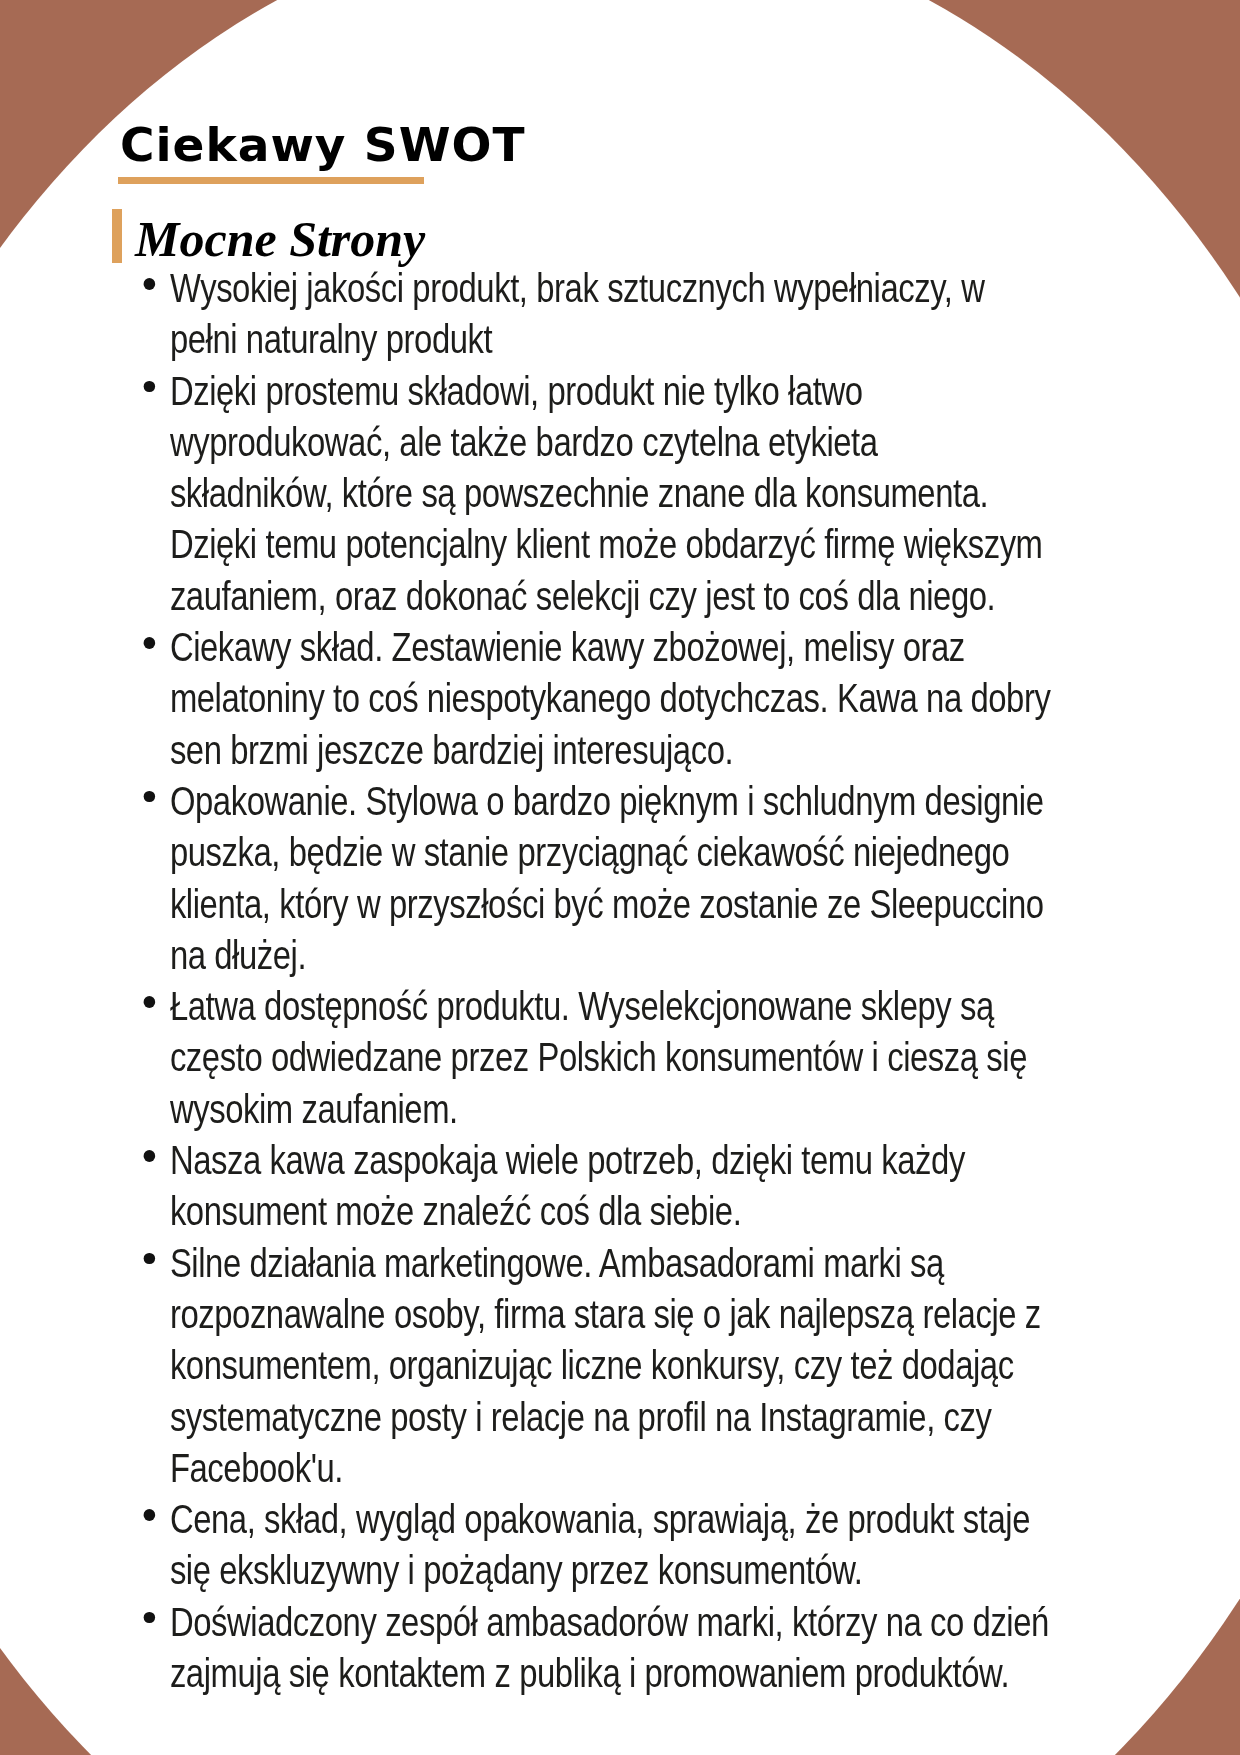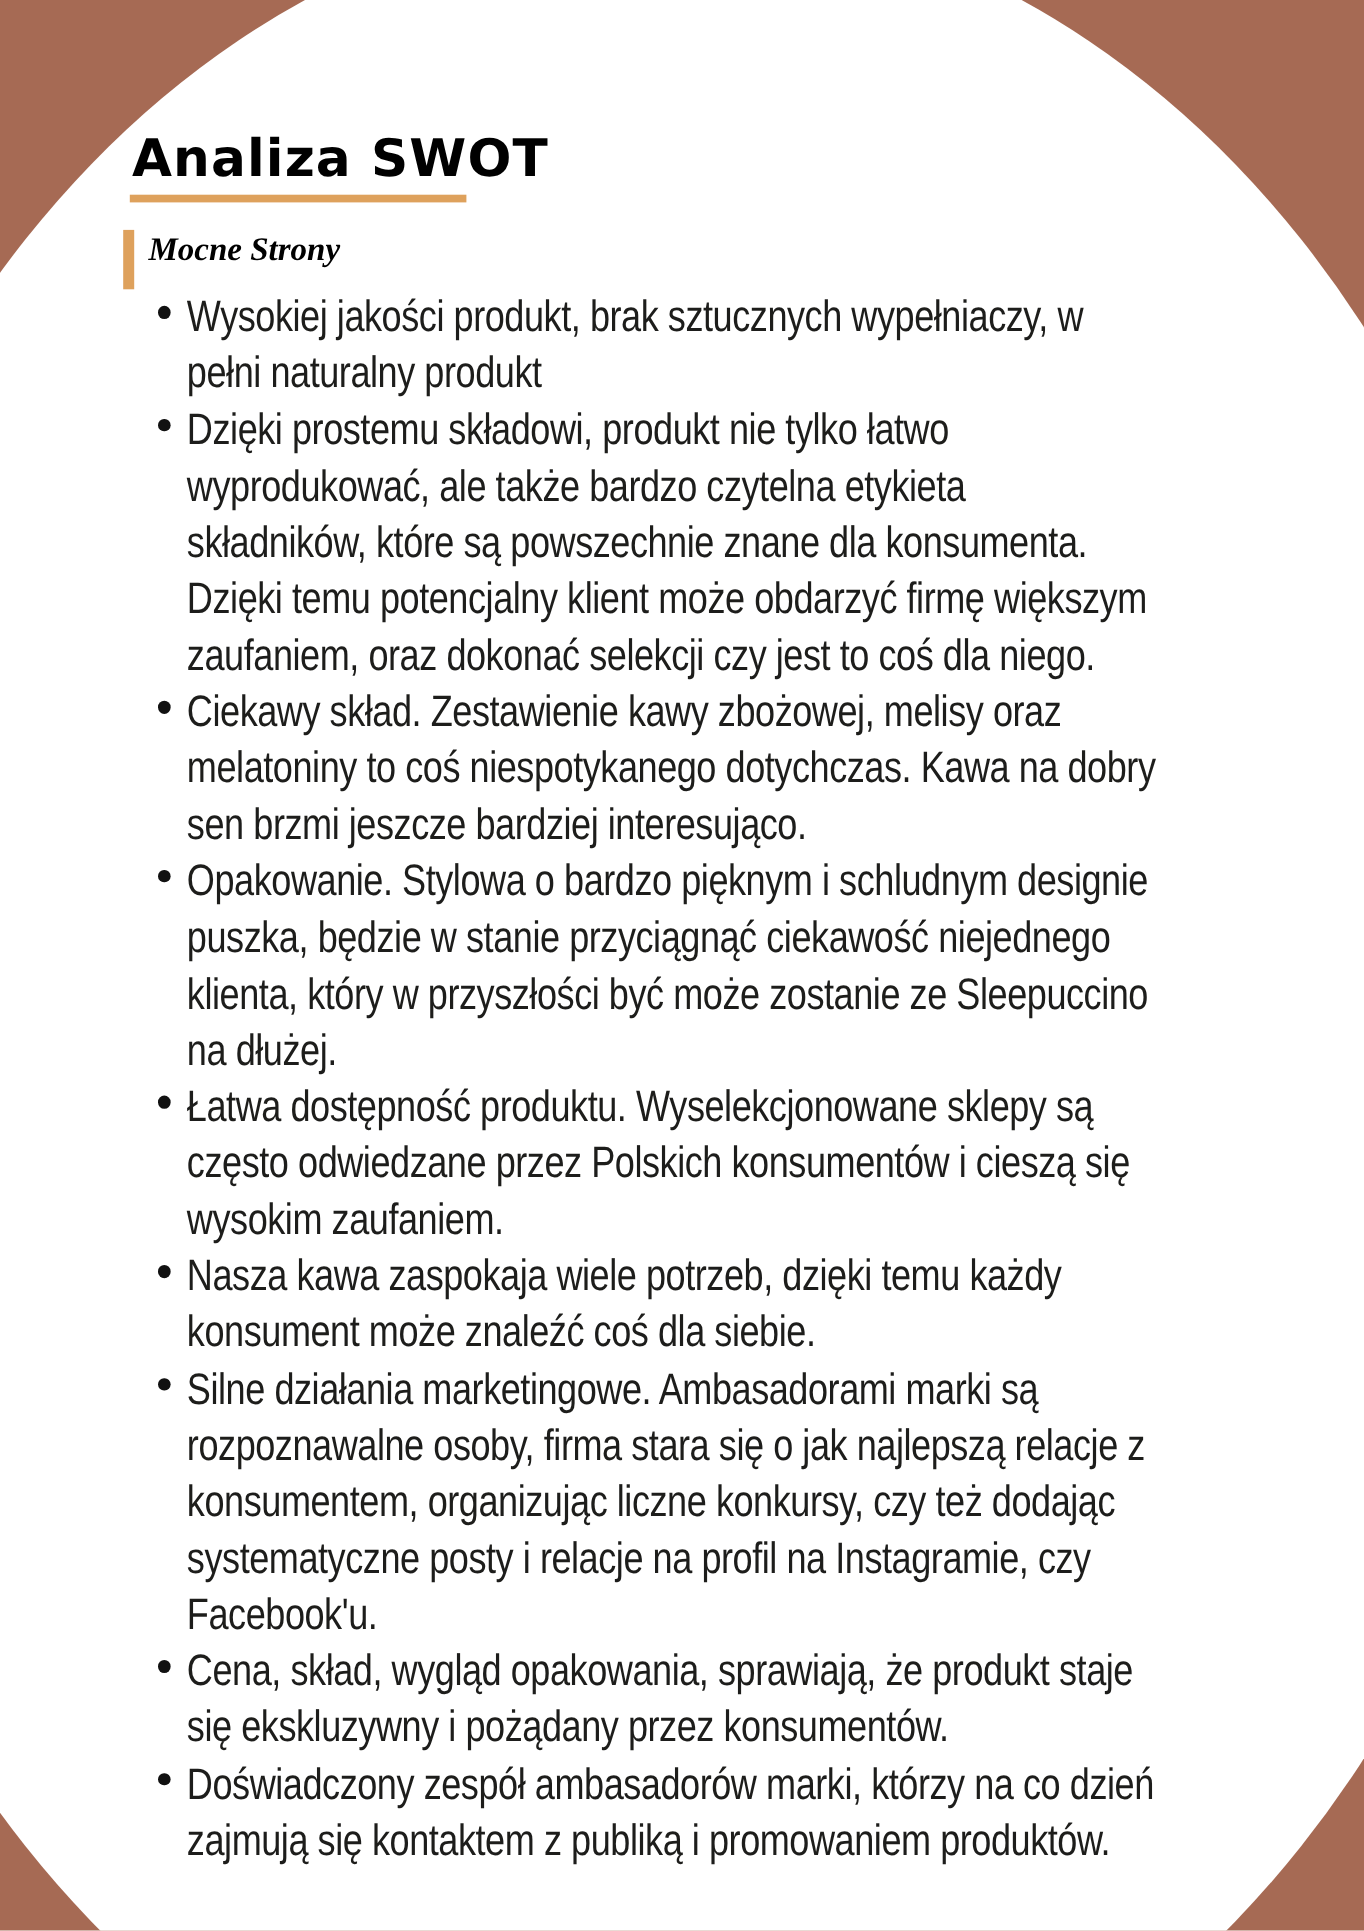--- a/index.html
+++ b/index.html
@@ -47,21 +47,21 @@
     left:112px;top:209px;
     width:10px;height:54px;
     background:var(--accent);
   }
   .section-heading{
     position:absolute;
     left:135px;top:209px;
     font-family:"Liberation Serif","DejaVu Serif",serif;
     font-style:italic;
     font-weight:bold;
-    font-size:30px;
+    font-size:50px;
     line-height:1.2;
     color:var(--title);
   }
   .bullet-list{
     position:absolute;
     left:142px;top:263px;
     width:1200px;
     transform:scaleX(0.82);
     transform-origin:0 0;
     list-style:none;
@@ -82,21 +82,21 @@
     background:#111;
     border-radius:50%;
   }
 </style>
 </head>
 <body>
 
 <div class="ellipse"></div>
 
 <div class="content">
-  <h1 class="doc-title">Analiza SWOT</h1>
+  <h1 class="doc-title">Ciekawy SWOT</h1>
 
   <div class="title-underline"></div>
 
   <div class="accent-bar"></div>
 
   <h2 class="section-heading">Mocne Strony</h2>
 
   <ul class="bullet-list">
       <li><span class="dot"></span><span>Wysokiej jakości produkt, brak sztucznych wypełniaczy, w
 pełni naturalny produkt</span></li>

